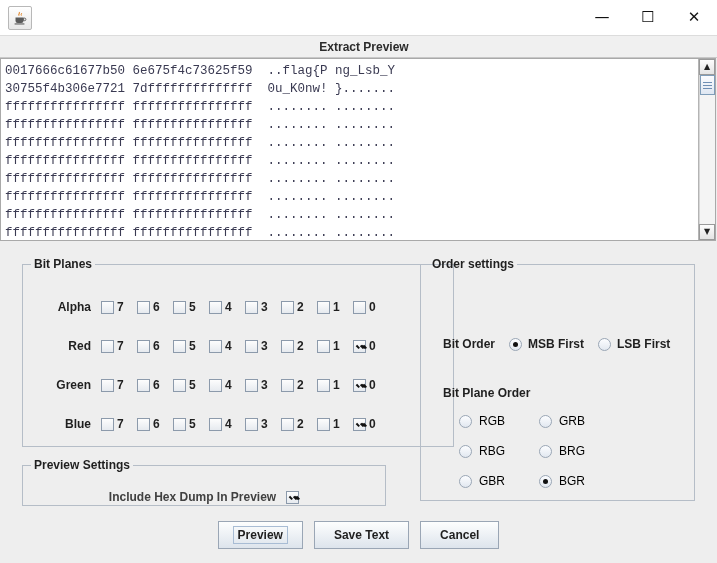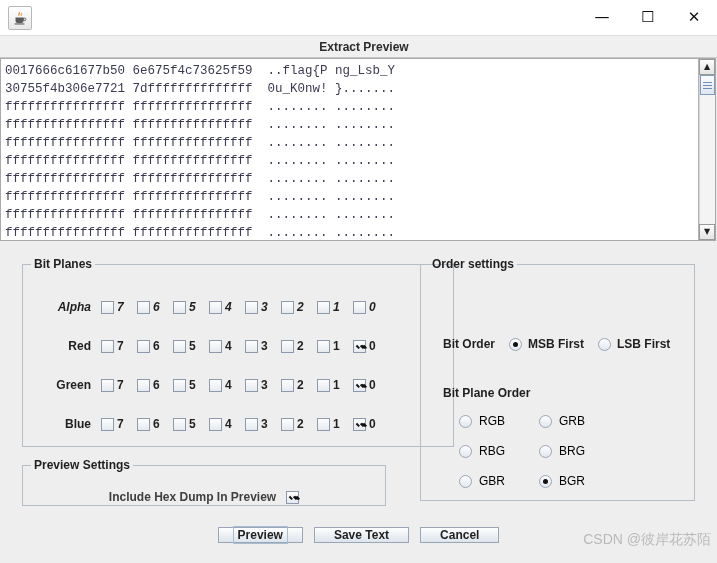--- a/index.html
+++ b/index.html
@@ -318,21 +318,21 @@
     flex: 0 0 auto;
     height: 56px;
     display: flex;
     align-items: center;
     justify-content: center;
     gap: 11px;
     position: relative;
   }
   .btn {
     min-width: 78px;
-    height: 16px;
+    height: 28px;
     padding: 0 14px;
     box-sizing: border-box;
     border: 1px solid #9aa6b5;
     background: linear-gradient(#fdfefe, #dde4ec);
     font-size: 12px;
     font-weight: bold;
     color: #1f1f1f;
     display: flex;
     align-items: center;
     justify-content: center;
@@ -407,21 +407,21 @@
         <span>▼</span>
       </div>
     </div>
   </div>
 
   <div id="panels">
 
     <fieldset class="panel" id="panel-bitplanes">
       <legend>Bit Planes</legend>
       <div id="bp-rows">
-          <div class="bp-row" style="top: 26px; font-style: italic;">
+          <div class="bp-row" style="top: 26px;">
             <div class="bp-label">Alpha</div>
             <div class="bp-cell">
               <span class="cb"></span>
               <span class="bp-num">7</span>
             </div>
             <div class="bp-cell">
               <span class="cb"></span>
               <span class="bp-num">6</span>
             </div>
             <div class="bp-cell">
@@ -615,16 +615,15 @@
   <div id="buttonbar">
     <div class="btn focused">
       <span class="inner">Preview</span>
     </div>
     <div class="btn">
       <span class="inner">Save Text</span>
     </div>
     <div class="btn">
       <span class="inner">Cancel</span>
     </div>
-    <div id="watermark">CSDN @彼岸花苏陌</div>
   </div>
 
 </div>
 
 </body></html>

